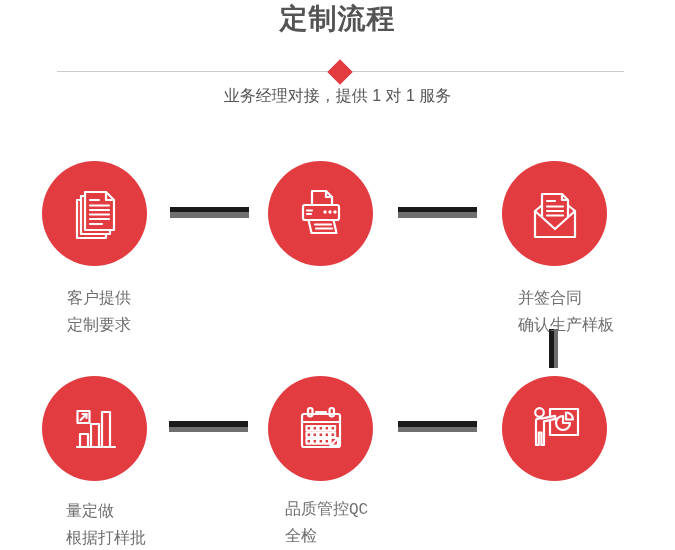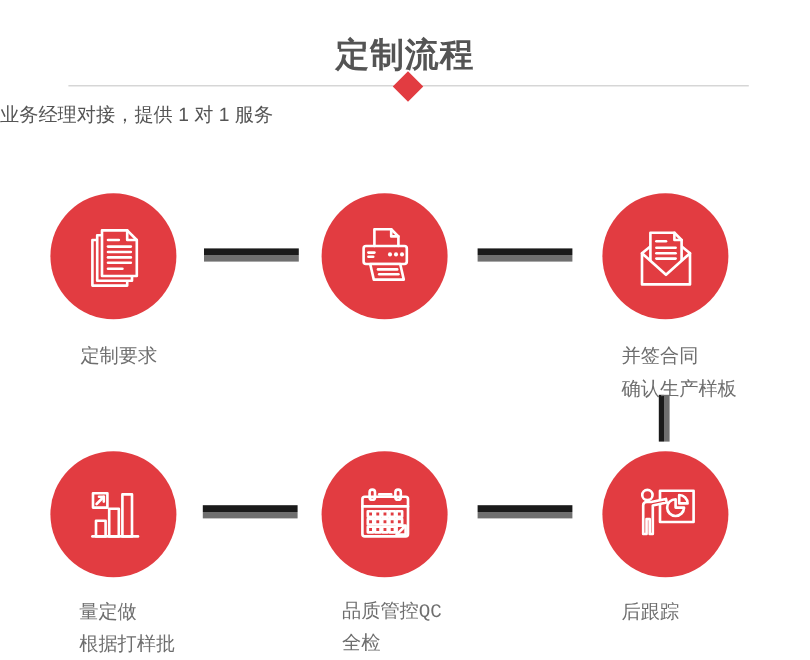--- a/index.html
+++ b/index.html
@@ -1,24 +1,24 @@
 <!DOCTYPE html>
 <html><head>
 <meta charset="utf-8">
 <style>
   html,body{margin:0;padding:0;background:#ffffff;}
   body{font-family:"Liberation Sans","DejaVu Sans",sans-serif;}
   .page{position:relative;width:675px;height:550px;background:#fff;overflow:hidden;}
 
-  .title{position:absolute;top:27px;left:0;width:675px;text-align:center;
+  .title{position:absolute;top:0;left:0;width:675px;text-align:center;
          font-size:28px;font-weight:700;color:#545454;letter-spacing:1px;}
   .divider{position:absolute;top:71px;left:57px;width:567px;height:1px;background:#cccccc;}
   .diamond{position:absolute;top:63px;left:331px;width:18px;height:18px;background:#e23c41;
            transform:rotate(45deg);}
-  .subtitle{position:absolute;top:86px;left:0;width:675px;
+  .subtitle{position:absolute;top:86px;left:0;width:675px;text-align:center;
             font-size:16px;color:#555555;}
 
   .circle{position:absolute;width:105px;height:105px;border-radius:50%;background:#e23c41;
           display:flex;align-items:center;justify-content:center;}
   .circle svg{display:block;}
 
   .step-label{position:absolute;font-size:16px;color:#6e6e6e;line-height:27px;text-align:left;}
 
   .hbar{position:absolute;width:79px;height:11px;
         background:linear-gradient(to bottom,#1a1a1a 50%,#6f6f6f 50%);}
@@ -62,20 +62,21 @@
       <path class="ic" d="M41,8 V16 H49"></path>
       <path class="ic" d="M25,16 h9"></path>
       <path class="ic" d="M25,21.5 h19"></path>
       <path class="ic" d="M25,26 h19"></path>
       <path class="ic" d="M25,30.5 h19"></path>
       <path class="ic" d="M25,35 h19"></path>
       <path class="ic" d="M25,40 h12"></path>
     </svg>
   </div>
   <div class="step-label l1">
+    <div>客户提供</div>
     <div>定制要求</div>
   </div>
 
   <div class="circle c2">
     <svg viewBox="0 0 60 60" width="60" height="60">
       <path class="ic" d="M21,21 V7 H35 L41,13 V21"></path>
       <path class="ic" d="M35,7 V13 H41"></path>
       <rect class="ic" x="12" y="21" width="36" height="15" rx="2"></rect>
       <circle class="dot" cx="34" cy="28" r="1.7"></circle>
       <circle class="dot" cx="39" cy="28" r="1.7"></circle>
@@ -157,16 +158,15 @@
   <div class="circle c6">
     <svg viewBox="0 0 60 60" width="60" height="60">
       <rect class="ic" x="25" y="10" width="28" height="26"></rect>
       <path class="ic" d="M38,24 L38,17 A7,7 0 1 0 45,24 Z"></path>
       <path class="ic" d="M41,20.5 L41,13.5 A7,7 0 0 1 48,20.5 Z"></path>
       <circle class="ic" cx="14.5" cy="13.5" r="4.3"></circle>
       <path class="ic icf" d="M11,46 L11,22 Q11,19.3 14,19.3 L17.5,19.3 L30,16.8 L30.6,19.8 L19,22.3 L19,46 L16.4,46 L16.4,33.5 L13.8,33.5 L13.8,46 Z"></path>
     </svg>
   </div>
   <div class="step-label l6">
-    <div>后跟踪</div>
   </div>
 
 </div>
 
 </body></html>

